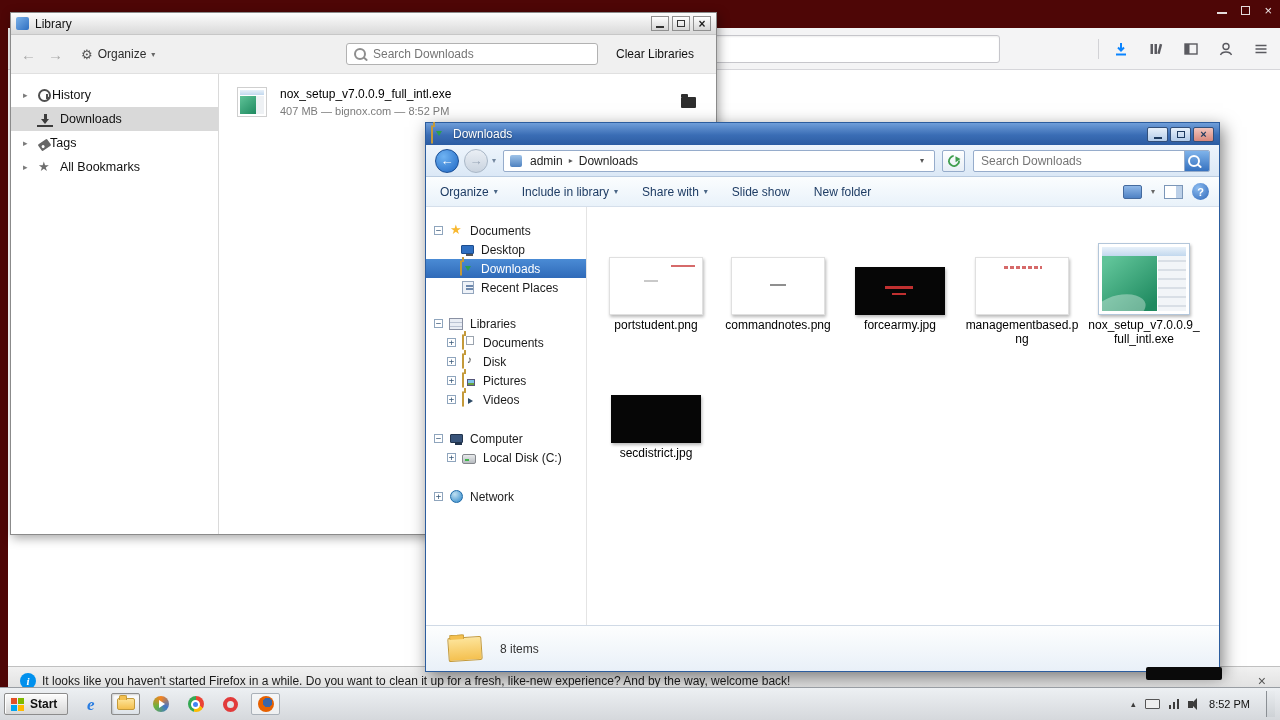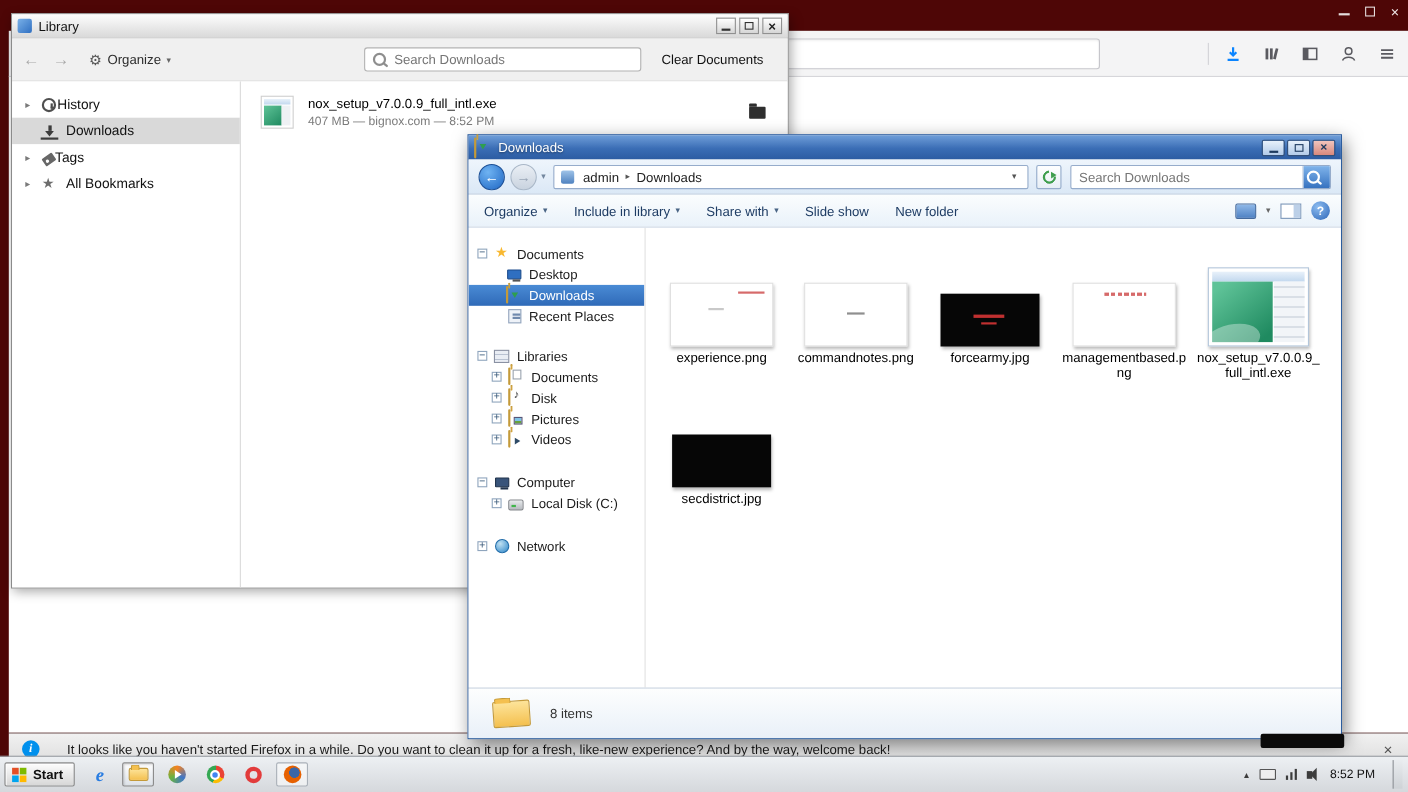--- a/index.html
+++ b/index.html
@@ -13,21 +13,21 @@
 #browser-toolbar{position:absolute;left:8px;right:0;top:28px;height:42px;background:#f4f4f5;border-bottom:1px solid #d6d6da;z-index:10}
 #urlbar{position:absolute;left:552px;top:7px;width:440px;height:28px;background:#fff;border:1px solid #c6c6cb;border-radius:3px;box-shadow:inset 0 1px 2px rgba(0,0,0,.07)}
 .fx-icons{position:absolute;right:6px;top:7px;height:28px;display:flex;align-items:center;gap:9px}
 .fx-btn{width:26px;height:26px;display:flex;align-items:center;justify-content:center;border-radius:2px}
 .fx-sep{width:1px;height:20px;background:#d2d2d6}
 #browser-content{position:absolute;left:8px;right:0;top:70px;height:596px;background:#fff;z-index:9}
 
 
 #notify{position:absolute;left:8px;right:0;top:666px;height:28px;background:linear-gradient(#f1f1f1,#dddddd);border-top:1px solid #c0c0c0;display:flex;align-items:center;padding:0 12px;z-index:12}
 .info-icon{width:16px;height:16px;border-radius:50%;background:#0090ed;color:#fff;font-size:11px;font-weight:bold;font-style:italic;display:flex;align-items:center;justify-content:center;flex:none;font-family:"Liberation Serif",serif}
-.notify-text{font-size:12px;color:#1a1a1a;margin-left:25px;white-space:nowrap;overflow:hidden}
+.notify-text{font-size:12px;color:#1a1a1a;margin-left:6px;white-space:nowrap;overflow:hidden}
 .notify-close{position:absolute;right:14px;font-size:14px;color:#555}
 #notify-dark{position:absolute;left:1146px;top:667px;width:76px;height:13px;background:#0a0a0a;border-radius:2px;z-index:45}
 
 
 #library-window{position:absolute;left:10px;top:12px;width:707px;height:523px;background:#f0f0f0;border:1px solid #8b8b8b;box-shadow:2px 3px 10px rgba(0,0,0,.35);z-index:30;display:flex;flex-direction:column}
 .lib-titlebar{height:22px;background:linear-gradient(#fdfdfd,#d9d9d9);border-bottom:1px solid #c7c7c7;display:flex;align-items:center;padding:0 5px;flex:none}
 .lib-appicon{width:13px;height:13px;border-radius:2px;background:linear-gradient(135deg,#7ab1e8,#2f6fc1);margin-right:6px;flex:none}
 .lib-title{font-size:12px;color:#111}
 .win-btns{margin-left:auto;display:flex}
 .wbtn{width:18px;height:15px;border:1px solid #909090;background:linear-gradient(#ffffff,#d6d6d6);display:flex;align-items:center;justify-content:center;margin-left:3px;color:#222}
@@ -274,21 +274,21 @@
       <span class="nav-arrow">→</span>
       <span class="organize">
         <span class="gear-glyph">⚙</span>
         <span>Organize</span>
         <span class="caret">▾</span>
       </span>
       <span class="lib-search">
         <span class="mag"></span>
         <input placeholder="Search Downloads" style="">
       </span>
-      <span class="clear-dl">Clear Documents</span>
+      <span class="clear-dl">Clear Libraries</span>
     </div>
     <div class="lib-body">
       <div class="lib-sidebar">
         <div class="lrow">
           <span class="tri">▸</span>
           <span class="licon ic-clock"></span>
           <span>History</span>
         </div>
         <div class="lrow selected">
           <span class="tri"></span>
@@ -460,21 +460,21 @@
       </div>
       <div class="x-files">
         <div class="grid">
           <div class="tile">
             <div class="thwrap">
                 <div class="th th-white th-ccnet">
                   <i class="mk mka"></i>
                   <i class="mk mkb"></i>
                 </div>
               </div>
-            <div class="tname">experience.png</div>
+            <div class="tname">portstudent.png</div>
           </div>
           <div class="tile">
             <div class="thwrap">
                 <div class="th th-white th-cnotes">
                   <i class="mk mka"></i>
                 </div>
               </div>
             <div class="tname">commandnotes.png</div>
           </div>
           <div class="tile">

